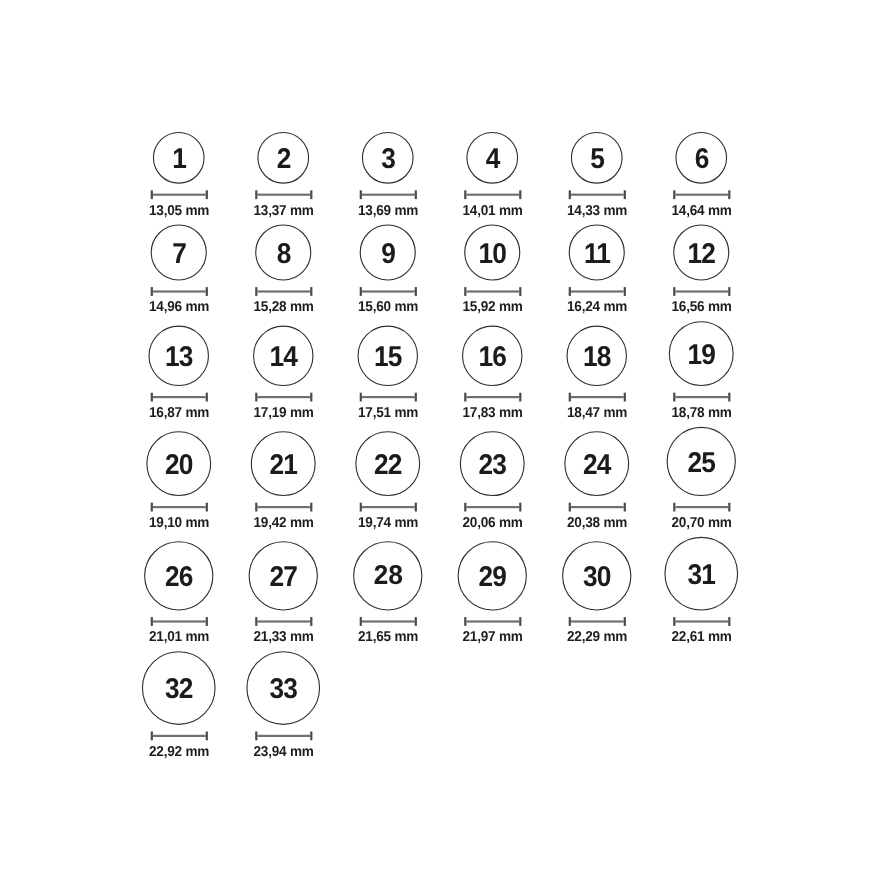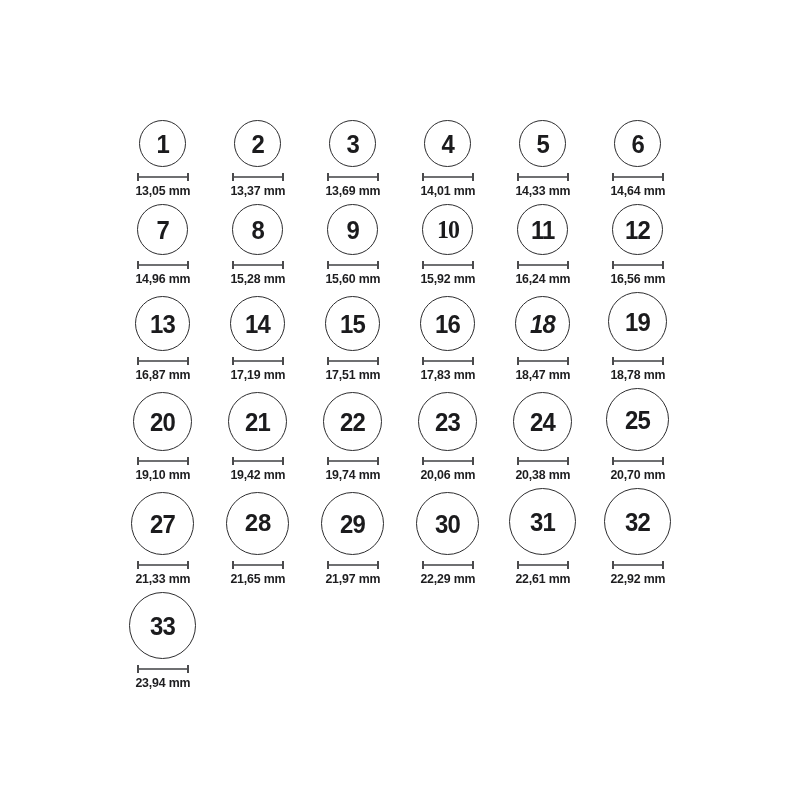--- a/index.html
+++ b/index.html
@@ -161,21 +161,21 @@
     <div class="circle" style="width: 51px; height: 51px;">
       <span class="num">9</span>
     </div>
     <div class="measure">
       <span class="bar"></span>
     </div>
     <div class="dia-label">15,60 mm</div>
   </div>
 
   <div class="cell">
-    <div class="circle" style="width: 51px; height: 51px; font-family: Liberation Serif, serif;">
+    <div class="circle" style="width: 51px; height: 51px;">
       <span class="num">10</span>
     </div>
     <div class="measure">
       <span class="bar"></span>
     </div>
     <div class="dia-label">15,92 mm</div>
   </div>
 
   <div class="cell">
     <div class="circle" style="width: 51px; height: 51px;">
@@ -232,21 +232,21 @@
       <span class="num">16</span>
     </div>
     <div class="measure">
       <span class="bar"></span>
     </div>
     <div class="dia-label">17,83 mm</div>
   </div>
 
 
   <div class="cell">
-    <div class="circle" style="width: 55px; height: 55px; font-style: italic;">
+    <div class="circle" style="width: 55px; height: 55px;">
       <span class="num">18</span>
     </div>
     <div class="measure">
       <span class="bar"></span>
     </div>
     <div class="dia-label">18,47 mm</div>
   </div>
 
   <div class="cell">
     <div class="circle" style="width: 59px; height: 59px;">
@@ -311,20 +311,29 @@
   <div class="cell">
     <div class="circle" style="width: 63px; height: 63px;">
       <span class="num">25</span>
     </div>
     <div class="measure">
       <span class="bar"></span>
     </div>
     <div class="dia-label">20,70 mm</div>
   </div>
 
+  <div class="cell">
+    <div class="circle" style="width: 63px; height: 63px;">
+      <span class="num">26</span>
+    </div>
+    <div class="measure">
+      <span class="bar"></span>
+    </div>
+    <div class="dia-label">21,01 mm</div>
+  </div>
 
   <div class="cell">
     <div class="circle" style="width: 63px; height: 63px;">
       <span class="num">27</span>
     </div>
     <div class="measure">
       <span class="bar"></span>
     </div>
     <div class="dia-label">21,33 mm</div>
   </div>

